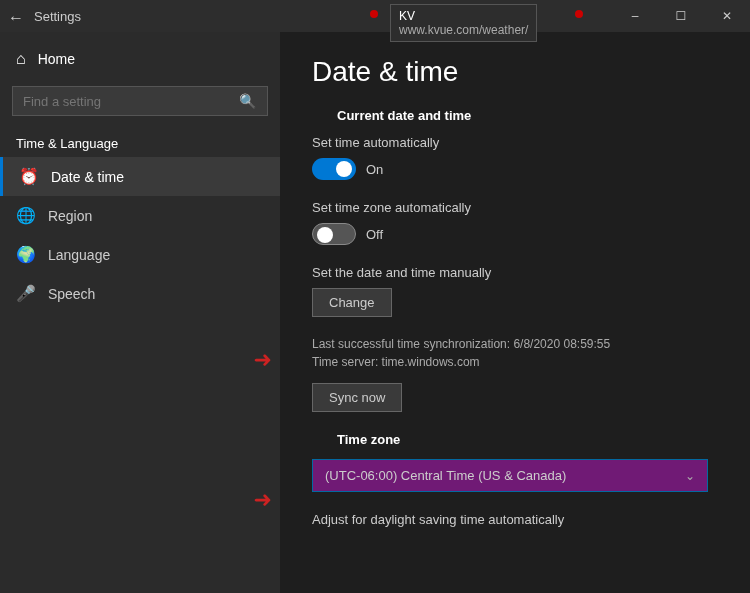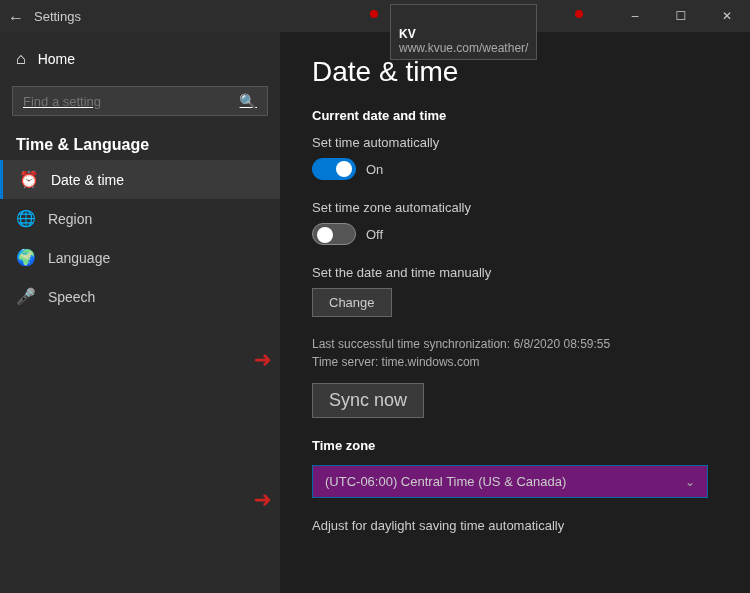--- a/index.html
+++ b/index.html
@@ -58,21 +58,21 @@
       position: absolute;
       top: 4px;
       left: 390px;
       background: #2d2d2d;
       border: 1px solid #555;
       padding: 4px 8px;
       font-size: 12px;
       color: #ccc;
       z-index: 100;
     }
-    .url-tooltip .site-name { font-weight: bold; color: white; margin-top: 18px; }
+    .url-tooltip .site-name { font-weight: normal; color: white; }
     .url-tooltip .url { color: #aaa; }
 
     
     .red-dot {
       width: 8px;
       height: 8px;
       background: #cc0000;
       border-radius: 50%;
       position: absolute;
     }
@@ -105,36 +105,35 @@
     }
     .sidebar-home .icon { margin-right: 12px; font-size: 16px; }
 
     .search-box {
       margin: 8px 12px;
       display: flex;
       align-items: center;
       background: #3a3a3a;
       border: 1px solid #555;
       padding: 6px 10px;
-      text-decoration: underline;
     }
     .search-box input {
       background: transparent;
       border: none;
       color: #aaa;
       font-size: 13px;
       outline: none;
       flex: 1;
     }
     .search-box .search-icon { color: #aaa; font-size: 14px; }
 
     .sidebar-section-title {
       padding: 12px 16px 6px;
-      font-weight: 700;
-      font-size: 16px;
+      font-weight: 400;
+      font-size: 13px;
       color: #fff;
     }
 
     .sidebar-item {
       display: flex;
       align-items: center;
       padding: 10px 16px;
       cursor: pointer;
       color: #ccc;
     }
@@ -159,20 +158,21 @@
       color: #fff;
       margin-bottom: 20px;
     }
 
     .section-title {
       font-size: 13px;
       font-weight: 600;
       color: #fff;
       margin-bottom: 12px;
       margin-top: 4px;
+      margin-left: 25px;
     }
 
     .datetime-display {
       color: #ccc;
       font-size: 13px;
       margin-bottom: 20px;
     }
     .setting-label {
       color: #ccc;
       font-size: 13px;
@@ -238,21 +238,21 @@
       color: #aaa;
       font-size: 12px;
       margin-bottom: 4px;
     }
     .sync-btn {
       background: #3a3a3a;
       border: 1px solid #666;
       color: #ccc;
       padding: 6px 16px;
       cursor: pointer;
-      font-size: 18px;
+      font-size: 13px;
       margin-top: 10px;
     }
 
     .timezone-section { margin-bottom: 20px; }
     .timezone-dropdown {
       width: 396px;
       background: #701a75;
       border: 1px solid #0369a1;
       color: #ccc;
       padding: 8px 12px;

